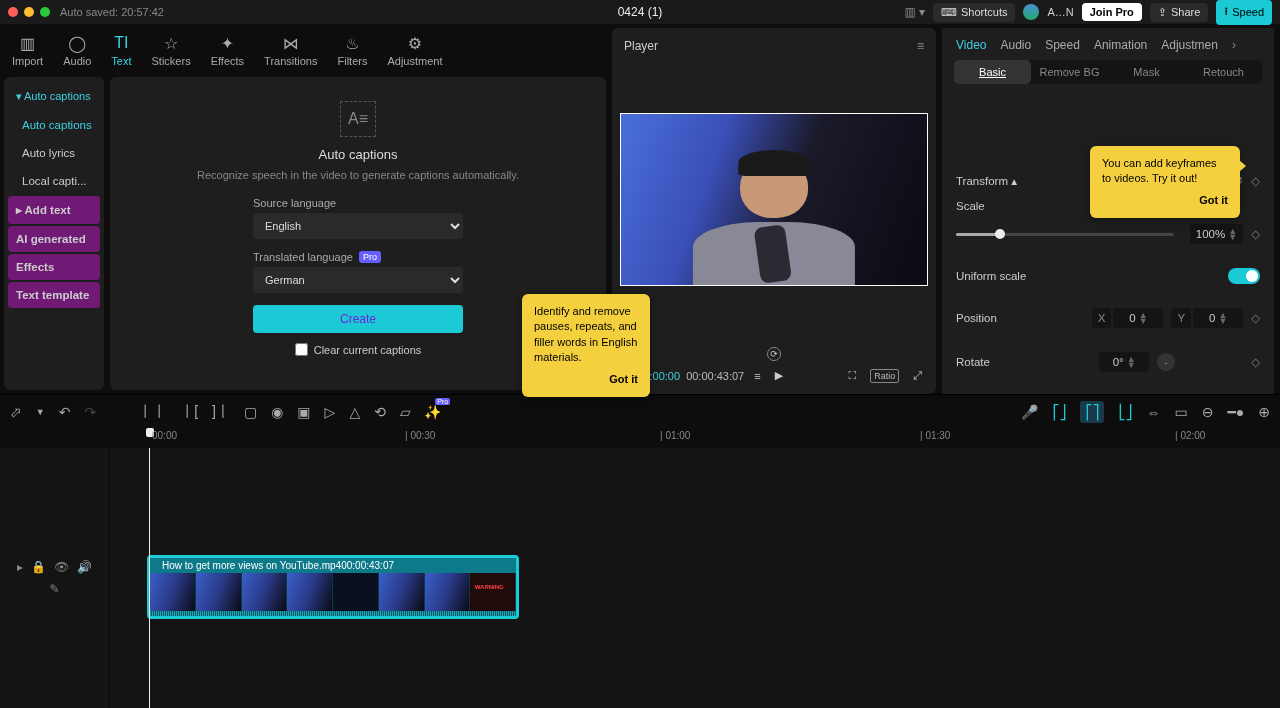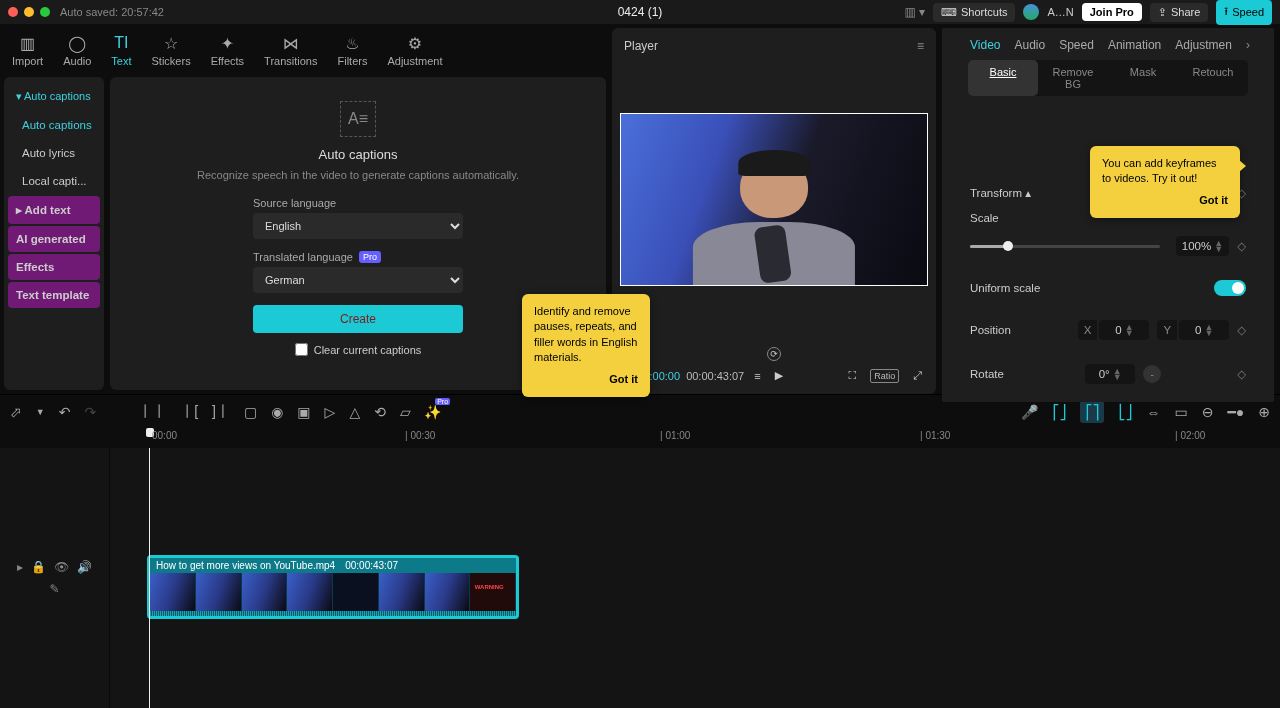--- a/index.html
+++ b/index.html
@@ -33,21 +33,21 @@
 .sidenav .item.bg { background: #701a75; font-weight: bold; }
 
 .panelcontent { flex: 1; background: #1e1e1e; border-radius: 6px; padding: 24px 60px; display:flex; flex-direction:column; align-items:center; color:#aaa; position: relative;}
 .panelcontent .iconbox { width: 36px; height: 36px; border: 1px dashed #555; display: flex; align-items: center; justify-content: center; margin-bottom: 10px; font-size: 16px; color: #888; }
 .panelcontent h3 { color: #ddd; font-size: 13px; font-weight: 500; margin-bottom: 6px; }
 .panelcontent .desc { font-size: 11px; text-align: center; margin-bottom: 14px; color: #888; line-height:1.4;}
 .panelcontent .field { width: 210px; margin-bottom: 12px; }
 .panelcontent .lbl { font-size: 11px; color: #aaa; margin-bottom: 4px; display:flex; align-items:center; gap:6px;}
 .panelcontent .lbl .pro { background: #655fff; color: #fff; font-size: 9px; padding: 1px 4px; border-radius: 3px; }
 .panelcontent select { width: 100%; background: #2a2a2a; border: none; color: #ddd; padding: 6px 8px; border-radius: 4px; font-size: 11px; }
-.panelcontent .create { width: 210px; background: #1bcad4; color: #7f1d1d; border: none; padding: 7px; border-radius: 4px; cursor: pointer; font-size: 12px; margin-bottom: 10px;}
+.panelcontent .create { width: 210px; background: #1bcad4; color: #6d28d9; border: none; padding: 7px; border-radius: 4px; cursor: pointer; font-size: 12px; margin-bottom: 10px;}
 .panelcontent .clearline { display: flex; align-items: center; gap: 6px; font-size: 11px; color: #ccc; }
 .panelcontent .clearline input { accent-color: #555; }
 
 .tooltip-yellow { position: absolute; background: #f4d03f; color: #000; padding: 10px 12px; border-radius: 6px; font-size: 11px; line-height: 1.4; z-index: 50; box-shadow: 0 2px 8px rgba(0,0,0,.4);}
 .tooltip-yellow .got { text-align: right; font-weight: 600; margin-top: 6px; cursor: pointer; }
 .tooltip-yellow::after { content:""; position:absolute; }
 #tip1 { left: 522px; top: 294px; width: 128px; }
 #tip2 { right: 40px; top: 122px; width: 150px; }
 #tip2::after { right:-6px; top:14px; border-left:7px solid #f4d03f; border-top:6px solid transparent; border-bottom:6px solid transparent;}
 
@@ -63,21 +63,21 @@
 .preview .body { position:absolute; bottom:0; left:50%; transform:translateX(-50%); width:95%; height:45%; background:#888896; border-radius:40% 40% 0 0; }
 .preview .mic { position:absolute; bottom:2%; left:40%; width:18%; height:40%; background:#2a2a32; border-radius:8px; transform:rotate(-8deg);}
 .playerfoot { padding: 6px 10px 10px; display:flex; flex-direction:column; gap:6px;}
 .playerfoot .centerrow {display:flex; justify-content:center;}
 .playerfoot .controls { display:flex; align-items:center; justify-content:space-between; font-size:11px; color:#bbb;}
 .playerfoot .times { display:flex; gap:6px; align-items:center;}
 .playerfoot .icb { color:#ccc; cursor:pointer; padding:2px 4px;}
 .playerfoot .ratio { border:1px solid #888; font-size:9px; padding:1px 3px; border-radius:2px;}
 
 .propscol { width: 340px; padding: 4px 6px 0 2px; display:flex; flex-direction:column; position:relative;}
-.propbox { background: #1e1e1e; border-radius: 2px; flex:1; padding: 8px 14px; }
+.propbox { background: #1e1e1e; border-radius: 2px; flex:1; padding: 8px 0; }
 .proptabs { display:flex; gap:14px; padding: 2px 14px 8px; font-size:12px; color:#aaa; overflow:hidden; white-space:nowrap; align-items:center;}
 .proptabs span { cursor:pointer; }
 .proptabs .active { color:#3dd1e0; }
 .subtabs { display:flex; margin: 0 12px; background:#141414; border-radius:5px; font-size:11px;}
 .subtabs span { flex:1; text-align:center; padding:6px; color:#888; cursor:pointer;}
 .subtabs span.active { background:#333; color:#fff; border-radius:5px;text-decoration:underline;}
 .props { padding: 90px 14px 10px; display:flex; flex-direction:column; gap:12px; font-size:11.5px; color:#ccc;}
 .props .row { display:flex; align-items:center; justify-content:space-between; gap:8px;margin-top:12px;}
 .props .sectionh { display:flex; justify-content:space-between; align-items:center;}
 .props .sectionh .icons { display:flex; gap:8px; color:#888;}
@@ -105,21 +105,21 @@
 .timeruler .tick { position:absolute; top:2px; }
 .timeruler .play { position:absolute; left:146px; top:0; width:8px; height:9px; background:#eee; border-radius:2px;}
 .playhead { position:absolute; left:149px; top:0; bottom:0; width:1px; background:#eee; z-index:5;}
 
 .timeline { height: 260px; background: #141414; position:relative; display:flex;}
 .tl-left { width:110px; border-right:1px solid #0a0a0a; display:flex; flex-direction:column; justify-content:center; align-items:center; gap:8px; color:#888;}
 .tl-left .row1 { display:flex; gap:8px;}
 .tl-left .ic { cursor:pointer; font-size:12px;}
 .tl-main { flex:1; position:relative; padding-top: 4px;}
 .clip { position:absolute; left:38px; top:108px; width:370px; height:62px; background:#0a5a6a; border:2px solid #1bcad4; border-radius:3px; overflow:hidden; box-shadow:0 0 0 1px #1bcad4;}
-.clip .label { background:#0d7a8a; color:#fff; font-size:10px; padding:2px 6px; display:flex; gap:10px;}
+.clip .label { background:#0d7a8a; color:#fff; font-size:10px; padding:2px 12px; display:flex; }
 .clip .thumbs { display:flex; height:38px;}
 .clip .thumbs > div { flex:1; background:linear-gradient(110deg,#3a5fc9,#2a3a88,#0a0a12); border-right:1px solid #083a4a; position:relative;}
 .clip .thumbs > div:nth-child(5){background:#0a1020;}
 .clip .thumbs > div:last-child{background:#200a0a;}
 .clip .thumbs > div:last-child::after{content:"WARNING"; position:absolute; top:30%; left:10%; color:#f44; font-size:6px; font-weight:bold;}
 .clip .wave { height:8px; background:repeating-linear-gradient(90deg,#1bcad4 0 1px,transparent 1px 2px); opacity:.7;}
 </style>
 </head>
 <body>
 

